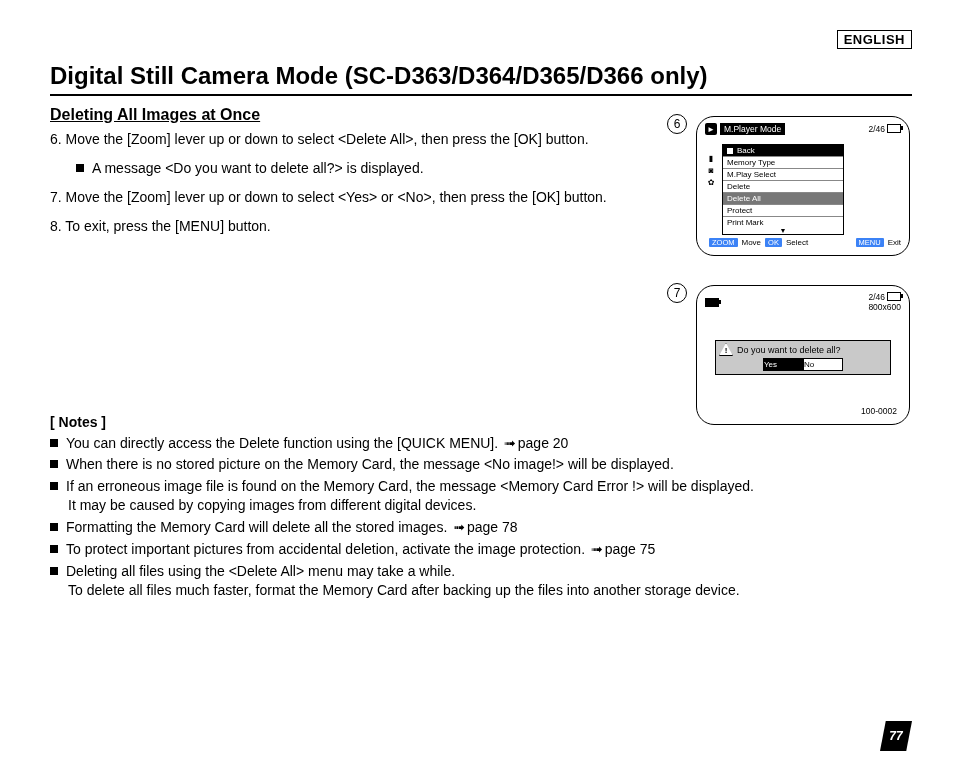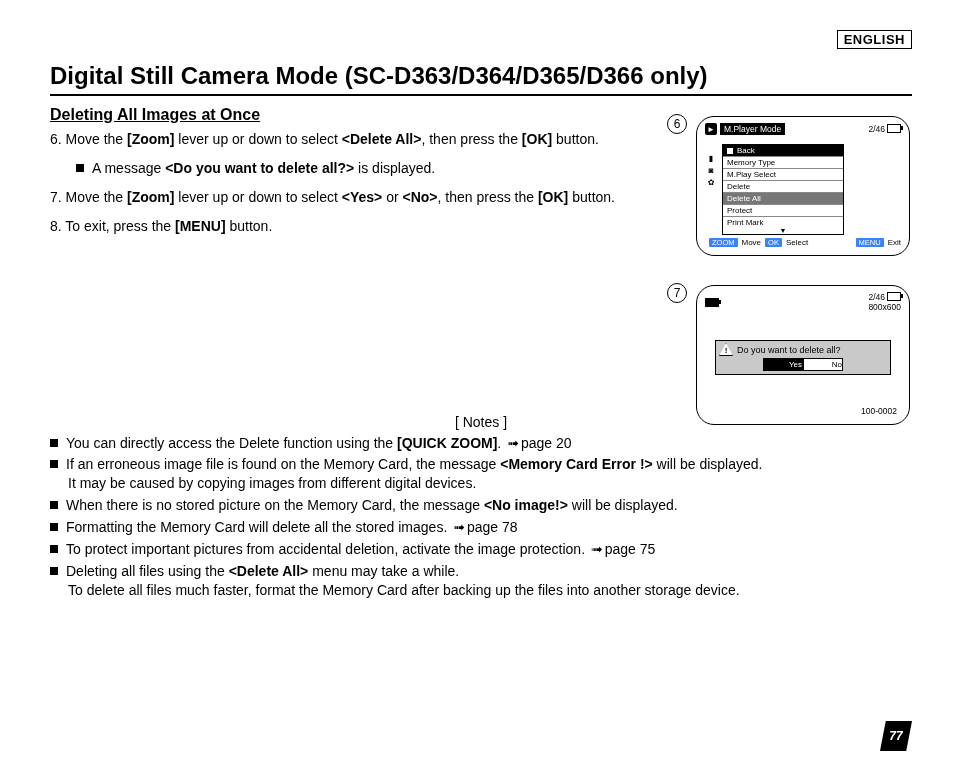--- a/index.html
+++ b/index.html
@@ -57,33 +57,32 @@
   }
   .mark {
     display: inline-block;
     width: 8px;
     height: 8px;
     background: #000;
     margin-right: 8px;
     vertical-align: 1px;
   }
   .notes-head {
-    font-weight: normal;
+    font-weight: bold;
     margin: 178px 0 4px 0;
-    text-align: center;
   }
   .notes li {
     list-style: none;
     margin: 3px 0;
     line-height: 1.35;
   }
   ul.notes { padding: 0; margin: 0; }
   .notes li .mark { width:8px; height:8px; }
   .notes span.pg-ref::before { content:"➟"; margin:0 2px; }
-  b { font-weight: bold; }
+  b { font-weight: normal; }
 
   
   .cam {
     position: absolute;
     right: 44px;
     border: 1.5px solid #000;
     border-radius: 18px;
     background: #fff;
     font-size: 9px;
     padding: 6px 8px;
@@ -146,21 +145,21 @@
     padding:2px 3px 3px 3px;
   }
   .dialog-row { display:flex; align-items:center; gap:4px;}
   .warn {
     width:12px;height:11px;background:#fff;border:1px solid #000;display:flex;
     align-items:center;justify-content:center;font-size:8px;font-weight:bold;
     clip-path: polygon(50% 0, 100% 100%, 0 100%);
   }
   .warn span { transform:translateY(1px);}
   .dlg-btns { display:flex; justify-content:center; gap:0; margin-top:2px;}
-  .dlg-btns div { border:1px solid #000; width:38px; text-align:right; font-size:8px; line-height:11px;}
+  .dlg-btns div { border:1px solid #000; width:38px; text-align:left; font-size:8px; line-height:11px;}
   .dlg-btns .yes { background:#000;color:#fff;}
   .dlg-btns .no { background:#fff;color:#000;}
   .file-id { position:absolute; right:12px; bottom:8px; font-size:8.5px;}
   .page-num-box {
     position:absolute; right:42px; bottom:33px;
     width:32px;height:30px;background:#000;color:#fff;
     display:flex;align-items:center;justify-content:center;
     font-weight:bold;font-size:12px;
     font-style:italic;
     clip-path: polygon(18% 0, 100% 0, 82% 100%, 0 100%);
@@ -187,23 +186,23 @@
     <p>
       <span>7. Move the </span><b>[Zoom]</b><span> lever up or down to select </span><b>&lt;Yes&gt;</b><span> or </span><b>&lt;No&gt;</b><span>, then press the </span><b>[OK]</b><span> button.</span>
     </p>
     <p>
       <span>8. To exit, press the </span><b>[MENU]</b><span> button.</span>
     </p>
   </div>
 
   <div class="notes-head">[ Notes ]</div>
   <ul class="notes">
-    <li><span class="mark"></span><span>You can directly access the Delete function using the </span><b>[QUICK ZOOM]</b><span>. </span><span class="pg-ref"></span><span>page 20</span></li>
+    <li><span class="mark"></span><span>You can directly access the Delete function using the </span><b>[QUICK MENU]</b><span>. </span><span class="pg-ref"></span><span>page 20</span></li>
+    <li><span class="mark"></span><span>When there is no stored picture on the Memory Card, the message </span><b>&lt;No image!&gt;</b><span> will be displayed.</span></li>
     <li><span class="mark"></span><span>If an erroneous image file is found on the Memory Card, the message </span><b>&lt;Memory Card Error !&gt;</b><span> will be displayed.</span><br><span style="margin-left:18px;">It may be caused by copying images from different digital devices.</span></li>
-    <li><span class="mark"></span><span>When there is no stored picture on the Memory Card, the message </span><b>&lt;No image!&gt;</b><span> will be displayed.</span></li>
     <li><span class="mark"></span><span>Formatting the Memory Card will delete all the stored images. </span><span class="pg-ref"></span><span>page 78</span></li>
     <li><span class="mark"></span><span>To protect important pictures from accidental deletion, activate the image protection. </span><span class="pg-ref"></span><span>page 75</span></li>
     <li><span class="mark"></span><span>Deleting all files using the </span><b>&lt;Delete All&gt;</b><span> menu may take a while.</span><br><span style="margin-left:18px;">To delete all files much faster, format the Memory Card after backing up the files into another storage device.</span></li>
   </ul>
 
   <div class="cam cam6">
     <div class="step-badge">6</div>
     <div class="topbar">
       <span class="play-icon">►</span>
       <span class="mode-title">M.Player Mode</span>

